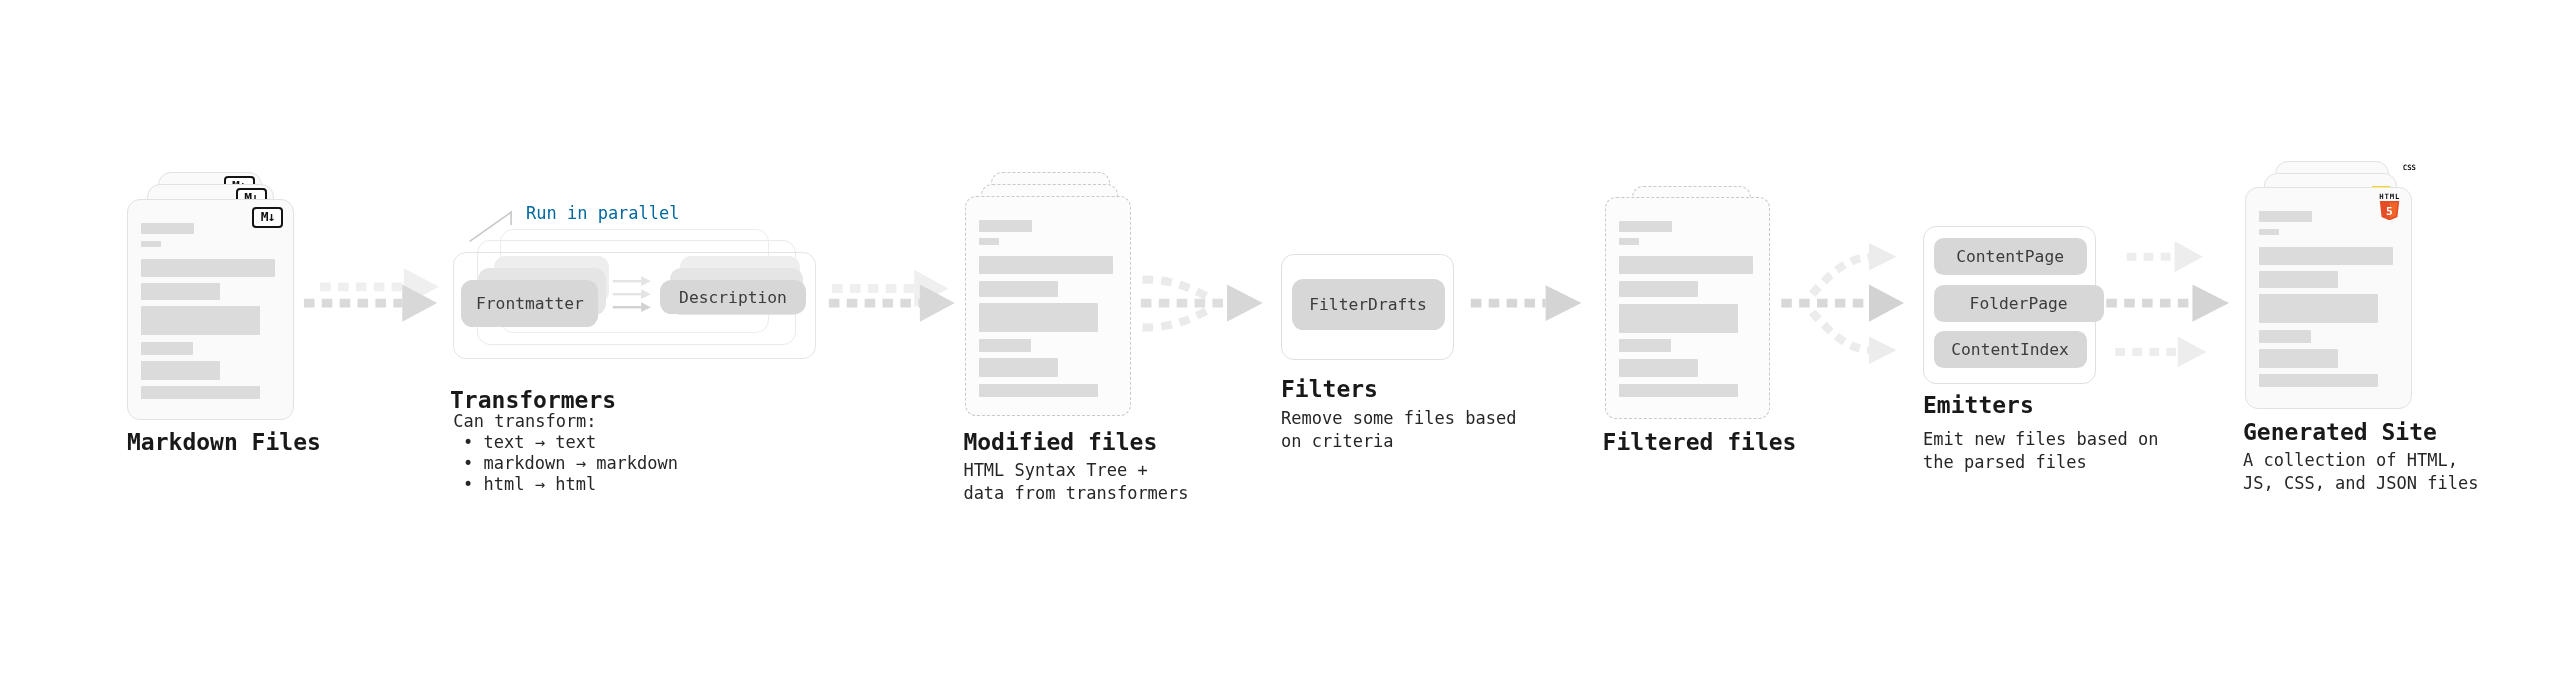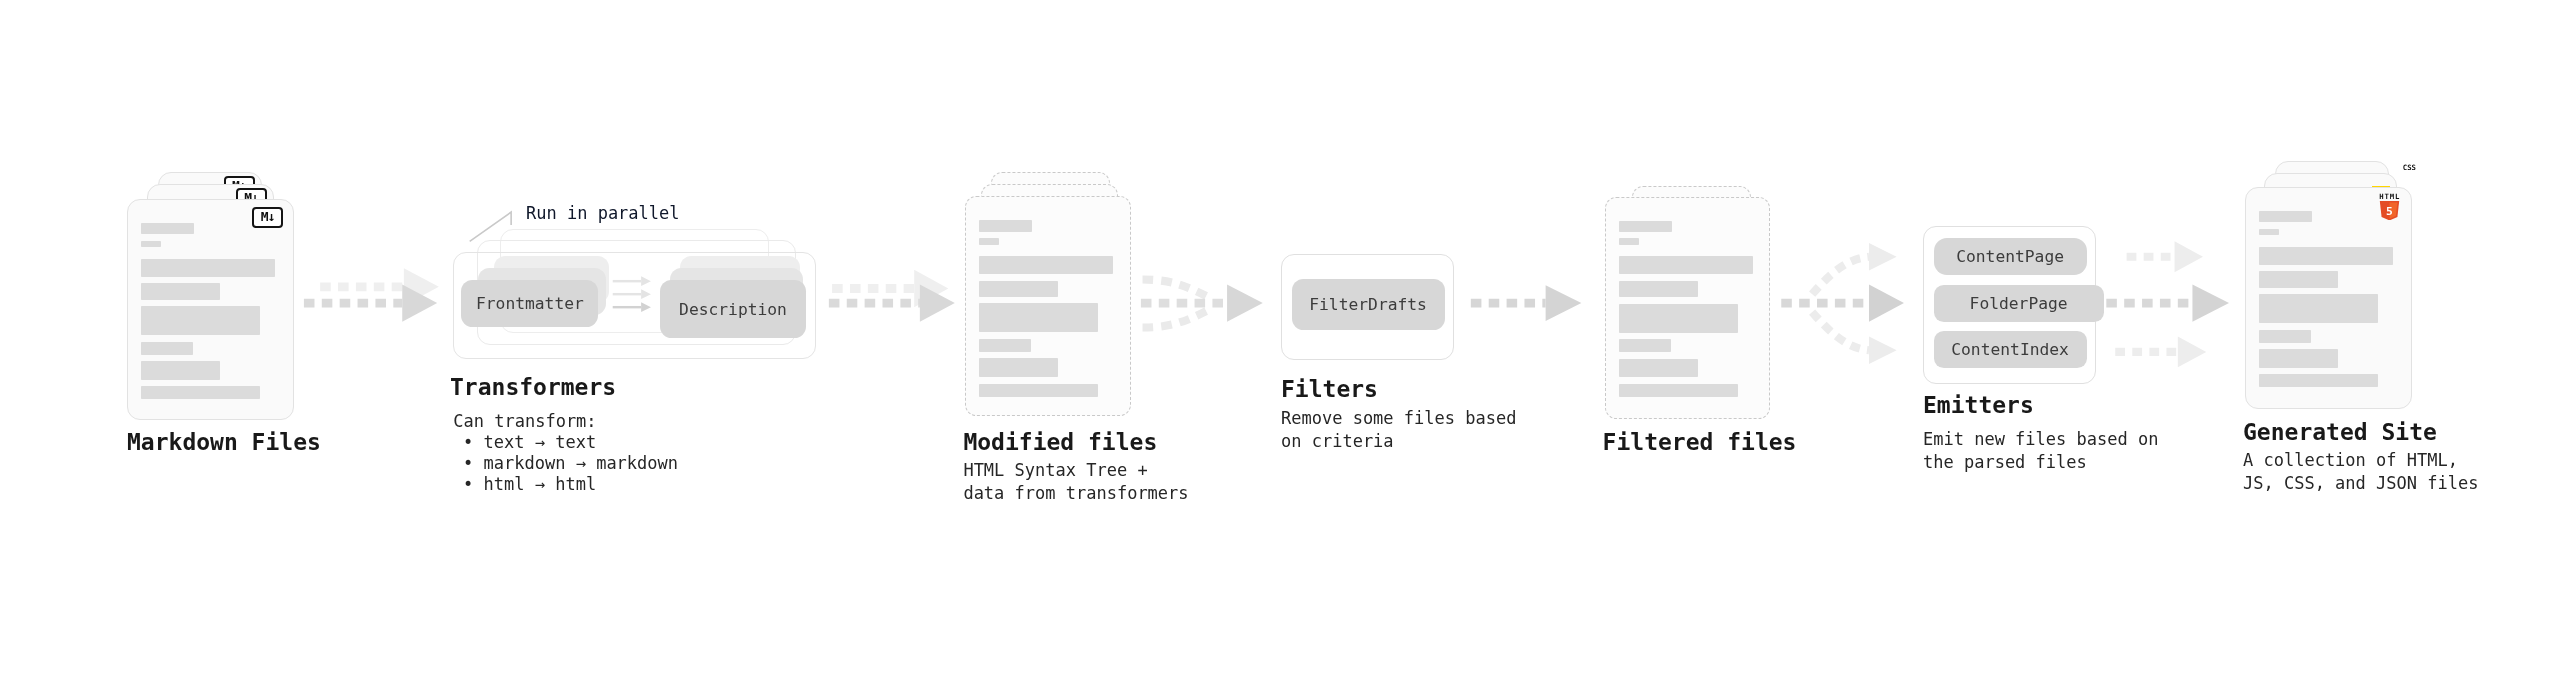--- a/index.html
+++ b/index.html
@@ -30,21 +30,21 @@
   .ghost1 { background:#e5e5e5; z-index:5; }
   .ghost2 { background:#eeeeee; z-index:4; }
 
   
   .heading { position:absolute; font-size:23px; font-weight:600; color:#191919;
              white-space:nowrap; z-index:7; }
   .subtext { position:absolute; font-size:17px; color:#262626; z-index:7; white-space:nowrap; }
   .subtext div { height:23px; }
   .subtext.tight div { height:21px; }
   .subtext .bullet { padding-left:9.8px; }
-  .annotation { position:absolute; font-size:17px; color:#0f172a; white-space:nowrap; z-index:7; }
+  .annotation { position:absolute; font-size:17px; color:#0369a1; white-space:nowrap; z-index:7; }
 
   
   .md-icon { position:absolute; width:31px; height:21px; box-sizing:border-box;
              border:2.4px solid #141414; border-radius:4.1px; background:#ffffff;
              color:#111; font-weight:bold; font-size:13px; line-height:16.3px;
              text-align:center; letter-spacing:-0.8px; }
 
   
   .css-badge { position:absolute; width:19.5px; text-align:center; }
   .css-badge .txt { font-size:7.3px; font-weight:bold; color:#111; line-height:6.5px; letter-spacing:0;margin-left:40px; }
@@ -144,23 +144,23 @@
     <div class="ocard" style="left:50px; top:26px; width:269px; height:104px; border-color:#ededed;"></div>
     <div class="ocard" style="left:27px; top:37px; width:319px; height:105px; border-color:#eaeaea;"></div>
     <div class="ocard" style="left:3.3px; top:49px; width:363px; height:107px; border-color:#e4e4e4;"></div>
 
     <div class="pill ghost2" style="left:44px; top:53px; width:115px; height:47px;"></div>
     <div class="pill ghost1" style="left:28px; top:65px; width:128px; height:47px;"></div>
     <div class="pill" style="left:11.4px; top:77px; width:137px; height:47px;">Frontmatter</div>
 
     <div class="pill ghost2" style="left:230px; top:53px; width:120px; height:47px;"></div>
     <div class="pill ghost1" style="left:220px; top:65px; width:133px; height:47px;"></div>
-    <div class="pill" style="left:210px; top:77px; width:146px; height:58px;">Description</div>
-
-    <div class="heading" style="left:0; top:171px;">Transformers</div>
+    <div class="pill" style="left:210px; top:77px; width:146px; height:34px;">Description</div>
+
+    <div class="heading" style="left:0; top:184px;">Transformers</div>
     <div class="subtext tight" style="left:3.3px; top:208px;">
       <div>Can transform:</div>
       <div class="bullet">• text → text</div>
       <div class="bullet">• markdown → markdown</div>
       <div class="bullet">• html → html</div>
     </div>
   </div>
 
   <div class="col" style="left:952px; top:172px; width:244px; height:358px;">
     <div class="fcard dashed z1" style="left:39px; top:0; width:119px; height:47px;"></div>
@@ -206,21 +206,21 @@
     <div class="pill" style="left:10.6px; top:25px; width:153px; height:51px;">FilterDrafts</div>
     <div class="heading" style="left:0; top:122px;">Filters</div>
     <div class="subtext" style="left:0; top:154px;">
       <div>Remove some files based</div>
       <div>on criteria</div>
     </div>
   </div>
 
   <div class="col" style="left:1923px; top:226px; width:244px; height:268px;">
     <div class="ocard" style="left:0; top:0; width:173px; height:158px; border-color:#e0e0e0; background:#ffffff;"></div>
-    <div class="pill small" style="left:10.6px; top:12.2px; width:153px; height:37px;border-radius:13px;">ContentPage</div>
+    <div class="pill small" style="left:10.6px; top:12.2px; width:153px; height:37px;">ContentPage</div>
     <div class="pill small" style="left:10.6px; top:59px; width:170px; height:37px;">FolderPage</div>
     <div class="pill small" style="left:10.6px; top:105px; width:153px; height:37px;">ContentIndex</div>
     <div class="heading" style="left:0; top:166px;">Emitters</div>
     <div class="subtext" style="left:0; top:203px;">
       <div>Emit new files based on</div>
       <div>the parsed files</div>
     </div>
   </div>
 
   <div class="col" style="left:2220px; top:161px; width:268px; height:358px;">

